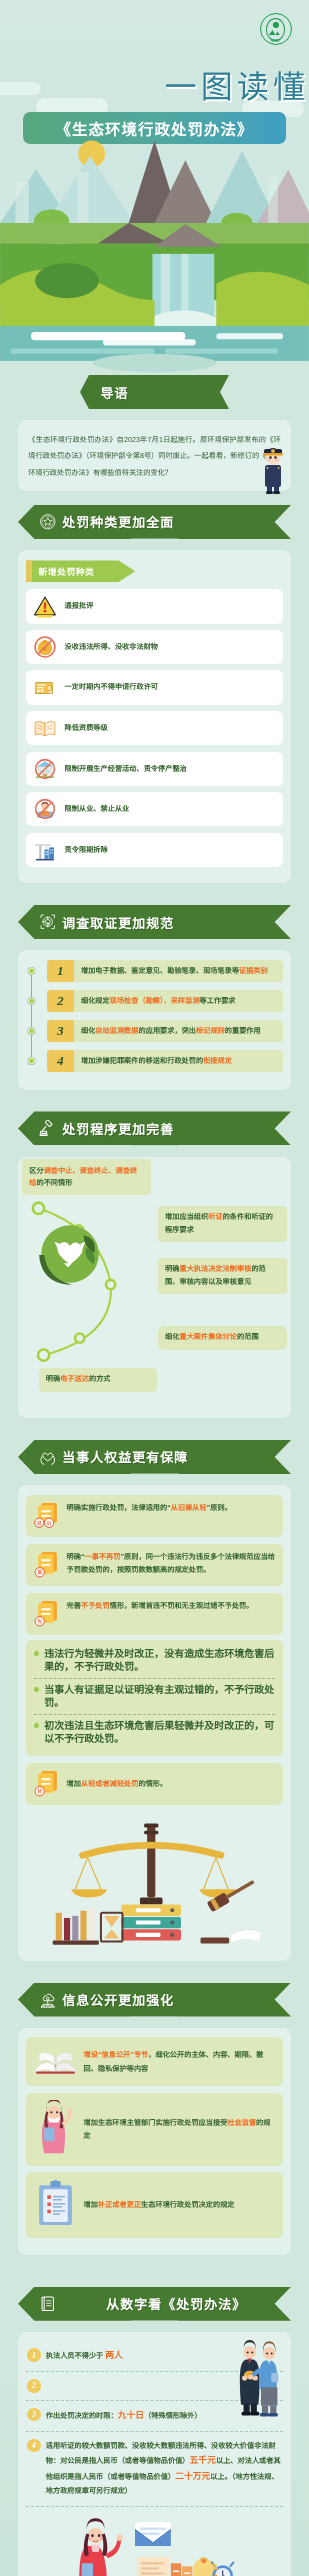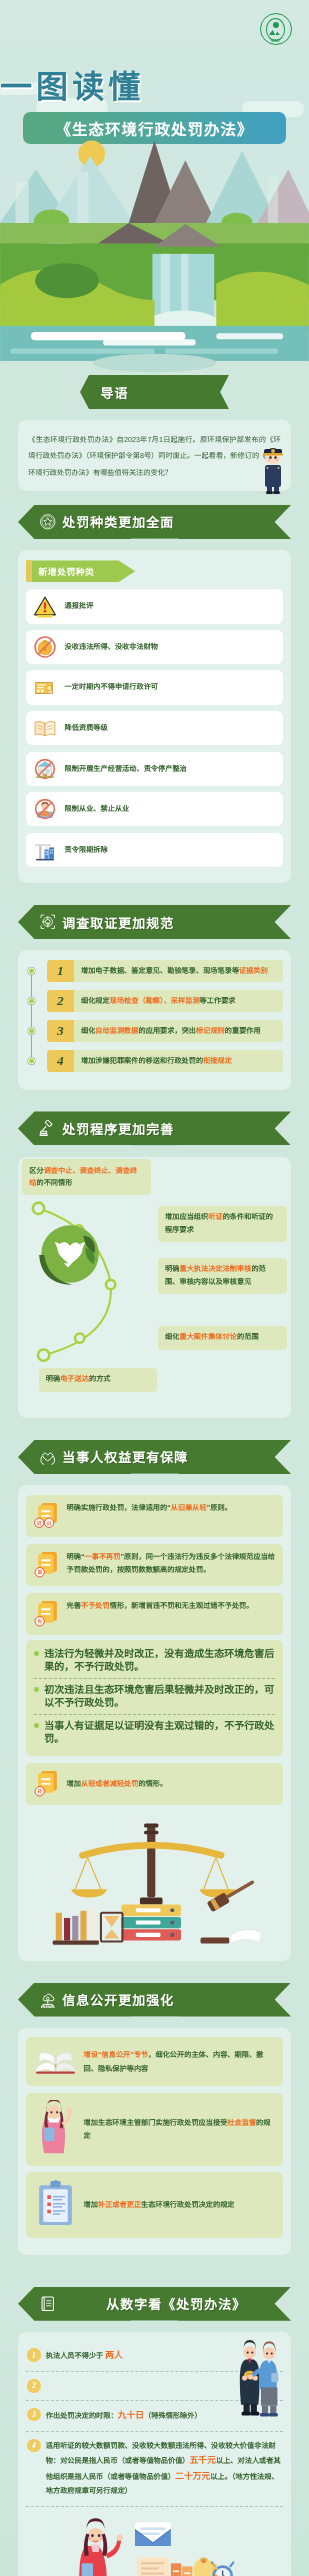--- a/index.html
+++ b/index.html
@@ -20,22 +20,22 @@
           border:1.5px solid #1d9b4e;display:flex;align-items:center;justify-content:center;
           background:#d3e9e2;}
   .emblem .inner{width:19.6px;height:23px;border-radius:9.8px/11.3px;border:1.5px solid #1d9b4e;
           position:relative;background:#d3e9e2;}
   .emblem .inner::before{content:"";position:absolute;left:50%;top:3.1px;transform:translateX(-50%);
           width:6.2px;height:6.2px;border-radius:50%;background:#1d9b4e;}
   .emblem .inner::after{content:"";position:absolute;left:2.1px;bottom:4.6px;width:14.4px;height:6.7px;
           background:#1d9b4e;clip-path:polygon(0 100%,26% 20%,46% 100%,58% 42%,78% 100%);}
   .emblem .mee{position:absolute;bottom:1.5px;left:0;width:100%;text-align:center;
           font-size:3.6px;font-weight:bold;color:#1d9b4e;letter-spacing:0.3px;}
-  .hero-title{position:absolute;top:61px;left:0;width:100%;text-align:left;
-        font-size:32px;font-weight:bold;letter-spacing:4.1px;color:#2f7f96;
+  .hero-title{position:absolute;top:61px;left:0;width:100%;text-align:right;
+        font-size:32px;font-weight:normal;letter-spacing:4.1px;color:#2f7f96;
         text-shadow:1.5px 1.5px 0 #ffffff,-0.5px -0.5px 0 #ffffff;font-family:"DejaVu Sans",sans-serif;}
   .hero-sub{position:absolute;top:112px;left:23px;width:263px;height:32px;border-radius:7.2px;
         background:linear-gradient(90deg,#57a87f 0%,#4fa7a0 55%,#3f9fc2 100%);
         display:flex;align-items:center;justify-content:center;color:#fff;
         font-size:15.5px;font-weight:bold;letter-spacing:1px;}
   .mountains{position:absolute;bottom:0;left:0;width:100%;height:103px;}
   
   .banner{position:relative;width:273px;margin:13.4px auto 0;height:34px;
      background:#467a30;display:flex;align-items:center;
      clip-path:polygon(0 50%,6% 0,100% 0,100% 0,94% 50%,100% 100%,6% 100%);
@@ -390,21 +390,21 @@
     <path d="M40,46 l10,4 -4,10 Z" fill="#fff"></path>
     <path d="M100,46 l-10,4 4,10 Z" fill="#fff"></path>
     <path d="M66,96 l-8,-8 h16 Z" fill="#fff"></path>
     <path d="M96,34 q26,4 22,34 q-18,-6 -22,-34 Z" fill="#3f6b2a"></path>
     <path d="M100,58 q24,8 16,32 q-18,-10 -16,-32 Z" fill="#4e8a33"></path>
   </svg>
 
   <div class="bub" style="left:4.1px;top:2.1px;width:129px;"><span>区分</span><span class="hl">调查中止、调查终止、调查终结</span><span>的不同情形</span></div>
   <div class="bub" style="right:4.1px;top:49px;width:129px;"><span>增加应当组织</span><span class="hl">听证</span><span>的条件和听证的程序要求</span></div>
   <div class="bub" style="right:4.1px;top:101px;width:129px;"><span>明确</span><span class="hl">重大执法决定法制审核</span><span>的范围、审核内容以及审核意见</span></div>
-  <div class="bub" style="right:4.1px;top:169px;width:129px;"><span>细化</span><span class="hl">重大案件集体讨论</span><span>的范围</span></div>
+  <div class="bub" style="right:4.1px;top:169px;width:129px;border-radius:6px;"><span>细化</span><span class="hl">重大案件集体讨论</span><span>的范围</span></div>
   <div class="bub" style="left:20.6px;top:211px;width:118px;"><span>明确</span><span class="hl">电子送达</span><span>的方式</span></div>
   <div style="height:242px;"></div>
 </div>
 
 <div class="banner" style="margin-top:21.6px;">
   <span class="bicon">
     <svg viewBox="0 0 34 34">
         <g fill="none" stroke="#fff" stroke-width="1.8" stroke-linejoin="round">
           <path d="M17,14 q-5,-7 -9,-2 q-4,5 9,13 q13,-8 9,-13 q-4,-5 -9,2 Z"></path>
           <path d="M6,16 q-3,4 -2,10 q1,5 6,6"></path>
@@ -452,25 +452,25 @@
     <span class="txt"><span>完善</span><span class="hl">不予处罚</span><span>情形，新增首违不罚和无主观过错不予处罚。</span></span>
   </div>
 
   <ul class="bullets">
     <li>
         <span class="bd"></span>
         <span>违法行为轻微并及时改正，没有造成生态环境危害后果的，不予行政处罚。</span>
       </li>
     <li>
         <span class="bd"></span>
-        <span>初次违法且生态环境危害后果轻微并及时改正的，可以不予行政处罚。</span>
+        <span>当事人有证据足以证明没有主观过错的，不予行政处罚。</span>
       </li>
     <li>
         <span class="bd"></span>
-        <span>当事人有证据足以证明没有主观过错的，不予行政处罚。</span>
+        <span>初次违法且生态环境危害后果轻微并及时改正的，可以不予行政处罚。</span>
       </li>
   </ul>
 
   <div class="rrow" style="align-items:center;">
     <span class="ico"><svg viewBox="0 0 54 54">
           <rect x="16" y="4" width="30" height="38" rx="4" fill="#f4a62a"></rect>
           <rect x="10" y="8" width="30" height="38" rx="4" fill="#fbc74a"></rect>
           <rect x="16" y="18" width="18" height="3.5" rx="1.7" fill="#fff"></rect>
           <rect x="16" y="27" width="18" height="3.5" rx="1.7" fill="#fff"></rect>
           <circle cx="13" cy="43" r="9" fill="#fff8e8" stroke="#e0402a" stroke-width="1.6"></circle>

